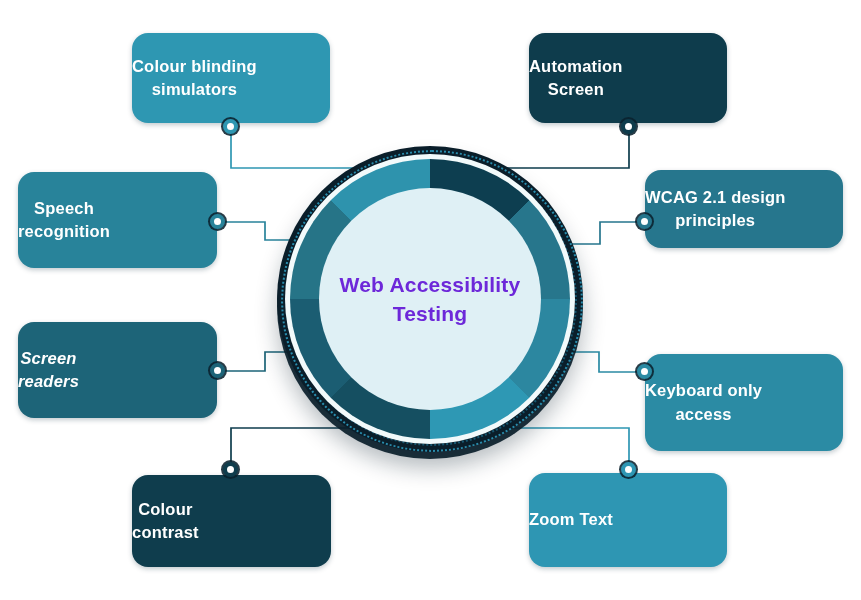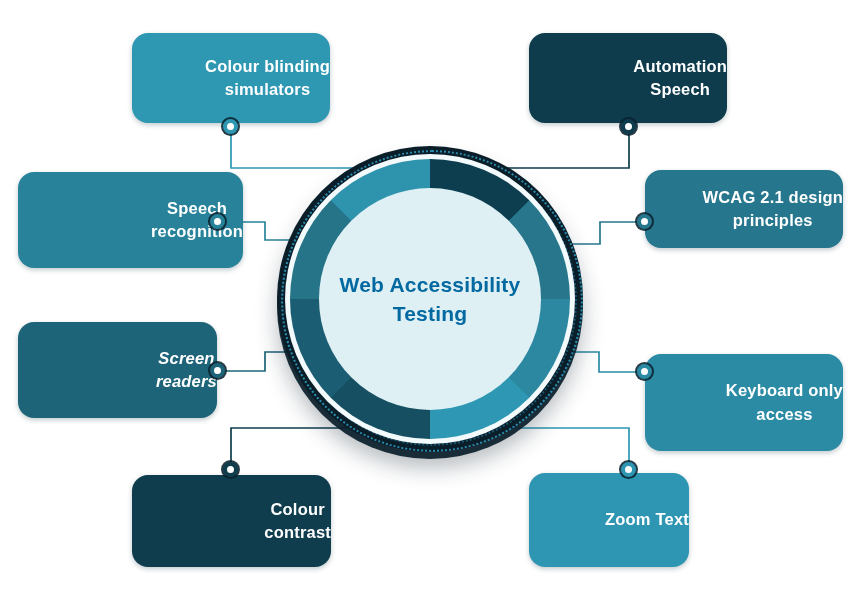--- a/index.html
+++ b/index.html
@@ -54,39 +54,39 @@
     line-height: 1.4;
     letter-spacing: 0.2px;
     white-space: pre-line;
   }
 
   
   .node {
     position: absolute;
     z-index: 7;
     border-radius: 16px;
-    display: flex; align-items: center; justify-content: flex-end; text-align: center;
+    display: flex; align-items: center; justify-content: flex-start; text-align: center;
     box-shadow: 0 2px 5px rgba(12,45,58,0.25);
   }
   .node-label {
     color: #ffffff;
     font-size: 16.5px;
     font-weight: bold;
     line-height: 1.42;
     letter-spacing: 0.2px;
     white-space: pre-line;
   }
   .node-colour-blinding { left: 132px; top: 33px;  width: 198px; height: 90px; }
   .node-automation      { left: 529px; top: 33px;  width: 198px; height: 90px; }
-  .node-speech          { left: 18px;  top: 172px; width: 199px; height: 96px; padding-left: 26px; }
+  .node-speech          { left: 18px;  top: 172px; width: 199px; height: 96px; }
   .node-wcag            { left: 645px; top: 170px; width: 198px; height: 78px; }
   .node-screen          { left: 18px;  top: 322px; width: 199px; height: 96px; font-style: italic; }
   .node-keyboard        { left: 645px; top: 322px; width: 198px; height: 97px; }
   .node-contrast        { left: 132px; top: 475px; width: 199px; height: 92px; }
-  .node-zoom-text       { left: 529px; top: 473px; width: 160px; height: 94px; }
+  .node-zoom-text       { left: 529px; top: 473px; width: 198px; height: 94px; }
 
   
   .dot {
     position: absolute;
     z-index: 8;
     width: 7px; height: 7px;
     background: #ffffff;
     border: 4px solid #2E96B3;
     border-radius: 50%;
     box-shadow: 0 0 0 2px rgba(10,33,45,0.88);
@@ -115,31 +115,31 @@
     <polyline points="231,466 231,428 352,428" style="stroke: rgb(15, 61, 77);"></polyline>
     <polyline points="629,466 629,428 508,428" style="stroke: rgb(46, 150, 179);"></polyline>
   </svg>
 
   <div class="circle hub-dark" style="background: rgb(10, 30, 42);"></div>
   <div class="speck speck-outer"></div>
   <div class="speck speck-inner"></div>
   <div class="circle hub-white" style="background: rgb(242, 250, 251);"></div>
   <div class="circle hub-segments" style="background: conic-gradient(rgb(13, 62, 80) 0deg, rgb(13, 62, 80) 45deg, rgb(39, 118, 140) 45deg, rgb(39, 118, 140) 90deg, rgb(44, 135, 160) 90deg, rgb(44, 135, 160) 135deg, rgb(46, 152, 180) 135deg, rgb(46, 152, 180) 180deg, rgb(21, 79, 97) 180deg, rgb(21, 79, 97) 225deg, rgb(27, 93, 114) 225deg, rgb(27, 93, 114) 270deg, rgb(38, 116, 135) 270deg, rgb(38, 116, 135) 315deg, rgb(46, 147, 173) 315deg, rgb(46, 147, 173) 360deg);"></div>
   <div class="circle hub-inner" style="background: rgb(223, 240, 245);">
-    <div class="hub-title" style="color: #0369a1;">Web Accessibility
+    <div class="hub-title" style="color: #6d28d9;">Web Accessibility
 Testing</div>
   </div>
 
   <div class="node node-colour-blinding" style="background: rgb(46, 151, 178);">
     <span class="node-label">Colour blinding
 simulators</span>
   </div>
   <div class="node node-automation" style="background: rgb(14, 60, 76);">
     <span class="node-label">Automation
-Speech</span>
+Screen</span>
   </div>
   <div class="node node-speech" style="background: rgb(40, 131, 154);">
     <span class="node-label">Speech
 recognition</span>
   </div>
   <div class="node node-wcag" style="background: rgb(38, 118, 141);">
     <span class="node-label">WCAG 2.1 design
 principles</span>
   </div>
   <div class="node node-screen" style="background: rgb(29, 100, 120);">

